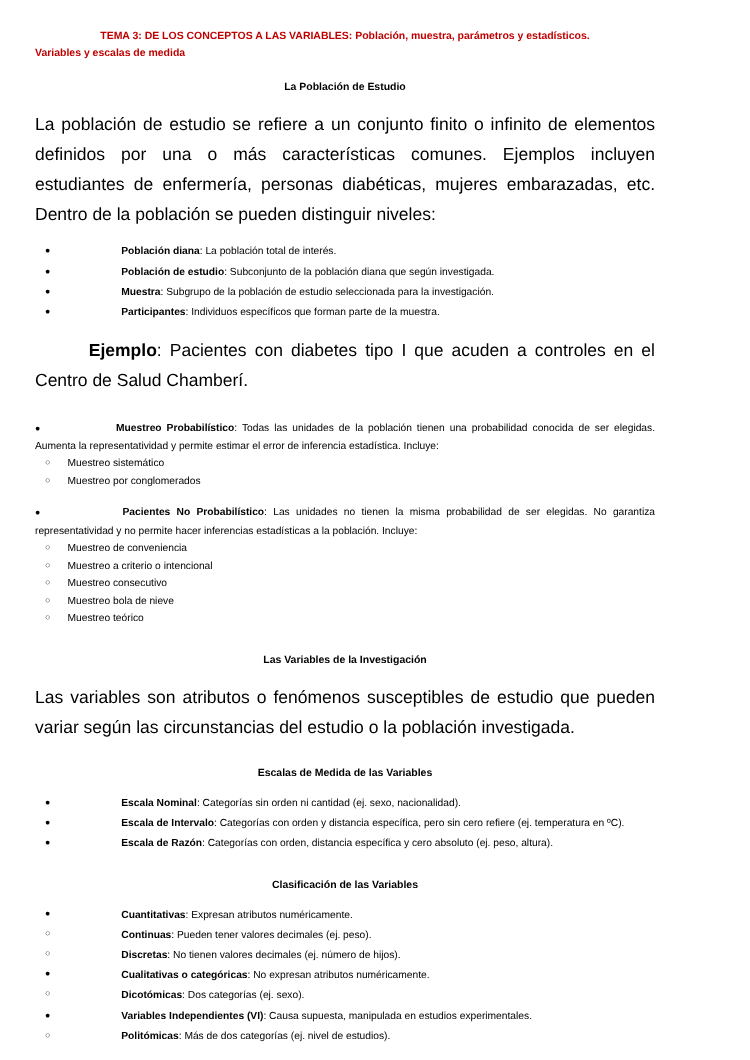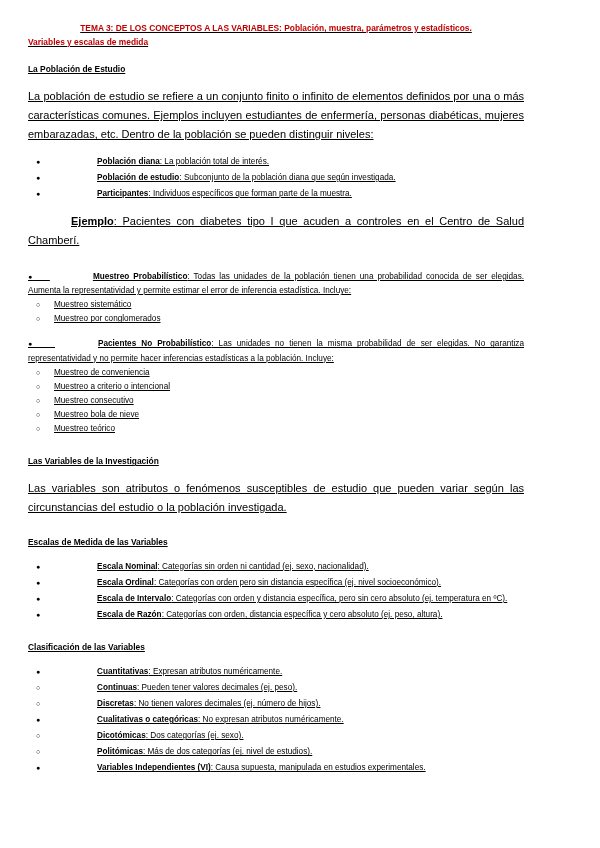--- a/index.html
+++ b/index.html
@@ -12,21 +12,20 @@
     height: 848px;
     font-family: "Liberation Sans", sans-serif;
     color: #000000;
     overflow: hidden;
   }
   .page {
     width: 552px;
     height: 848px;
     box-sizing: border-box;
     padding: 22px 28px 10px 28px;
-    text-decoration: underline;
   }
   .doc-title {
     text-align: center;
     color: #c00000;
     font-weight: bold;
     font-size: 8.4px;
     line-height: 1.45;
     margin: 0 0 2px 0;
   }
   .doc-subtitle {
@@ -34,23 +33,24 @@
     font-weight: bold;
     font-size: 8.4px;
     line-height: 1.45;
     margin: 0 0 16px 0;
   }
   h2.section {
     font-size: 8.4px;
     font-weight: bold;
     margin: 0 0 11px 0;
     line-height: 1.4;
+    text-align: center;
   }
   p.para {
-    font-size: 11px;
+    font-size: 14px;
     line-height: 1.72;
     margin: 0 0 11px 0;
     text-align: justify;
   }
   .bullets {
     margin: 0 0 11px 0;
     padding: 0;
     list-style: none;
   }
   .bullets li {
@@ -101,20 +101,24 @@
     <li>
       <span class="mark">●</span>
       <span class="lead">Población diana</span><span>: La población total de interés.</span>
     </li>
     <li>
       <span class="mark">●</span>
       <span class="lead">Población de estudio</span><span>: Subconjunto de la población diana que según investigada.</span>
     </li>
     <li>
       <span class="mark">●</span>
+      <span class="lead">Muestra</span><span>: Subgrupo de la población de estudio seleccionada para la investigación.</span>
+    </li>
+    <li>
+      <span class="mark">●</span>
       <span class="lead">Participantes</span><span>: Individuos específicos que forman parte de la muestra.</span>
     </li>
   </ul>
 
   <p class="para">
     <span class="lead">Ejemplo</span><span>: Pacientes con diabetes tipo I que acuden a controles en el Centro de Salud Chamberí.</span>
   </p>
 
   <div class="spacer-sm"></div>
 
@@ -170,25 +174,21 @@
 
   <h2 class="section">Escalas de Medida de las Variables</h2>
 
   <ul class="bullets">
     <li>
       <span class="mark">●</span>
       <span class="lead">Escala Nominal</span><span>: Categorías sin orden ni cantidad (ej. sexo, nacionalidad).</span>
     </li>
     <li>
       <span class="mark">●</span>
-      <span class="lead">Escala Ordinal</span><span>: Categorías con orden pero sin distancia específica (ej. nivel socioeconómico).</span>
-    </li>
-    <li>
-      <span class="mark">●</span>
-      <span class="lead">Escala de Intervalo</span><span>: Categorías con orden y distancia específica, pero sin cero absoluto (ej. temperatura en ºC).</span>
+      <span class="lead">Escala de Intervalo</span><span>: Categorías con orden y distancia específica, pero sin cero refiere (ej. temperatura en ºC).</span>
     </li>
     <li>
       <span class="mark">●</span>
       <span class="lead">Escala de Razón</span><span>: Categorías con orden, distancia específica y cero absoluto (ej. peso, altura).</span>
     </li>
   </ul>
 
   <div class="spacer-sm"></div>
 
   <h2 class="section">Clasificación de las Variables</h2>
@@ -208,22 +208,22 @@
     </li>
     <li>
       <span class="mark">●</span>
       <span class="lead">Cualitativas o categóricas</span><span>: No expresan atributos numéricamente.</span>
     </li>
     <li>
       <span class="mark">○</span>
       <span class="lead">Dicotómicas</span><span>: Dos categorías (ej. sexo).</span>
     </li>
     <li>
+      <span class="mark">●</span>
+      <span class="lead">Variables Independientes (VI)</span><span>: Causa supuesta, manipulada en estudios experimentales.</span>
+    </li>
+    <li>
       <span class="mark">○</span>
       <span class="lead">Politómicas</span><span>: Más de dos categorías (ej. nivel de estudios).</span>
     </li>
-    <li>
-      <span class="mark">●</span>
-      <span class="lead">Variables Independientes (VI)</span><span>: Causa supuesta, manipulada en estudios experimentales.</span>
-    </li>
   </ul>
 
 </div>
 
 </body></html>

